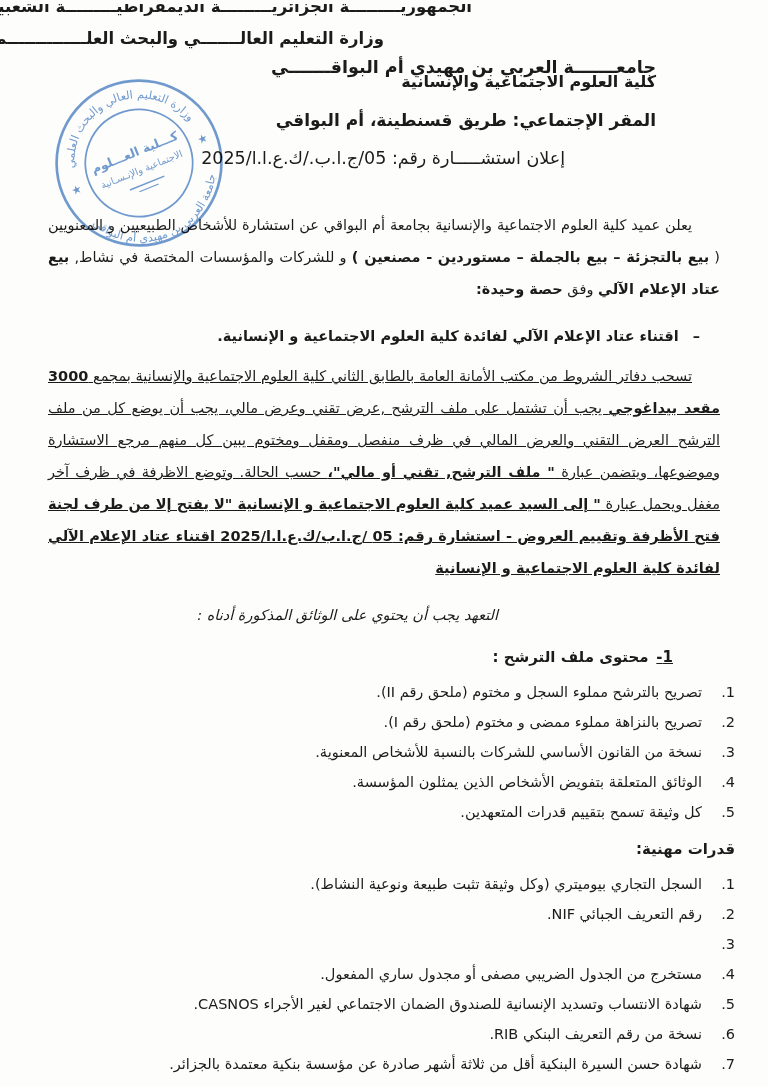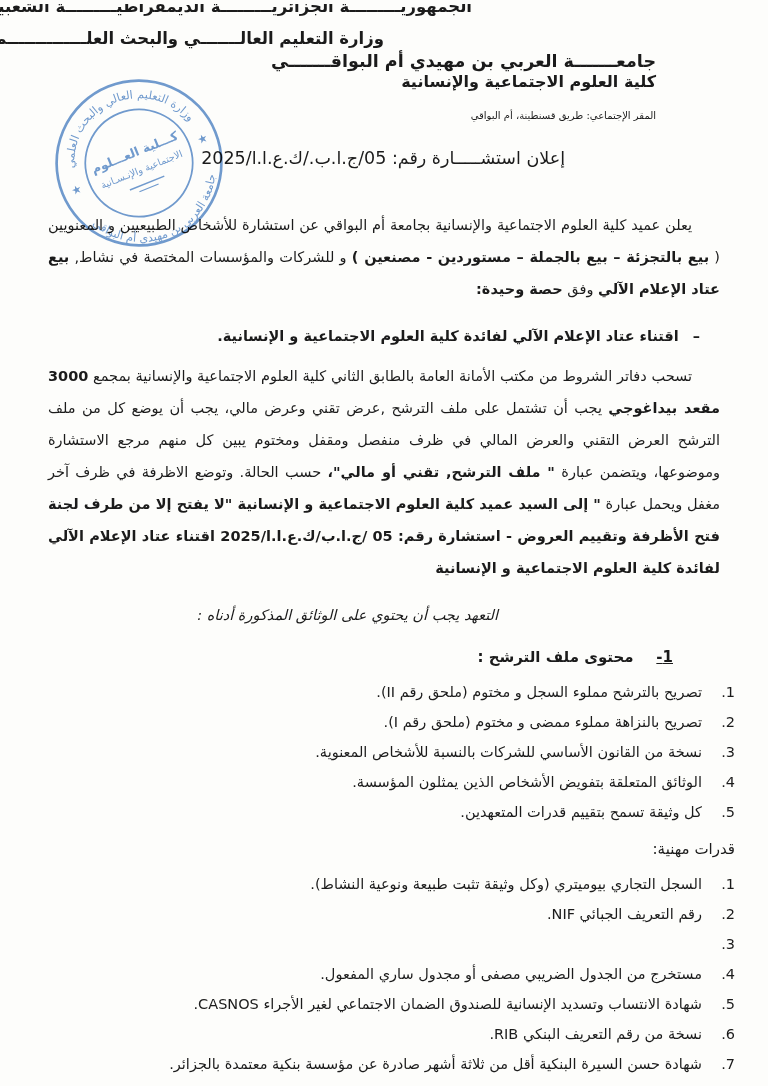--- a/index.html
+++ b/index.html
@@ -11,43 +11,43 @@
     overflow:hidden;
     direction:rtl;
     color:#1b1b1b;
     font-family:"DejaVu Sans", sans-serif;
   }
   
   .hline{position:absolute;white-space:nowrap;}
   .h1clip{position:absolute;top:4px;right:296px;height:25px;overflow:hidden;}
   .h1clip .inner{display:block;margin-top:-7px;font-size:16.5px;font-weight:700;white-space:nowrap;}
   .h2{top:29px;right:384px;font-size:16.5px;font-weight:700;}
-  .h3{top:51px;right:112px;font-size:17.5px;font-weight:700;}
+  .h3{top:57px;right:112px;font-size:17.5px;font-weight:700;}
   .h4{top:72px;right:112px;font-size:16px;font-weight:700;}
-  .h5{top:110px;right:112px;font-size:10px;font-weight:400;}
+  .h5{top:110px;right:112px;font-size:17px;font-weight:700;}
   
   .title{position:absolute;top:148px;right:203px;font-size:17.5px;font-weight:400;white-space:nowrap;}
   
   .bodyblock{position:absolute;top:194px;right:33px;left:33px;font-size:14.5px;line-height:32px;}
   .para{text-align:justify;text-indent:28px;margin:15px;}
   .b{font-weight:700;}
   .bullet{display:flex;gap:14px;margin:6px 35px 4px 0;font-weight:700;}
   .bullet .dash{flex:0 0 auto;}
-  .para2{margin-top:8px;}
+  .para2{margin-top:8px;text-decoration:underline;}
   .docs-intro{margin:8px 237px 0 0;white-space:nowrap;font-style:italic;}
   .sec1-head{margin:10px 62px 0 0;font-size:15px;}
   .sec1-head .no{font-weight:700;text-decoration:underline;}
-  .sec1-head .tt{font-weight:700;margin-right:18px;}
+  .sec1-head .tt{font-weight:700;margin-right:3px;}
   ol.doclist{list-style:none;margin:4px 0 0 0;padding:0;line-height:30px;}
   ol.doclist li{display:flex;gap:13px;align-items:baseline;}
   ol.doclist .num{flex:0 0 auto;min-width:20px;}
   .list1{padding-right:53px;}
   .list2{padding-right:25px;line-height:29.5px;}
   .list2 .num{min-width:26px;}
-  .sec2-head{margin:6px 0 2px 0;font-weight:400;font-size:15px;}
+  .sec2-head{margin:6px 0 2px 0;font-weight:700;font-size:15px;}
   
   .stamp{
     position:absolute;left:36px;top:60px;
     width:206px;height:206px;
     transform:rotate(-22deg);
     opacity:.8;
     mix-blend-mode:multiply;
     z-index:5;
     pointer-events:none;
   }

